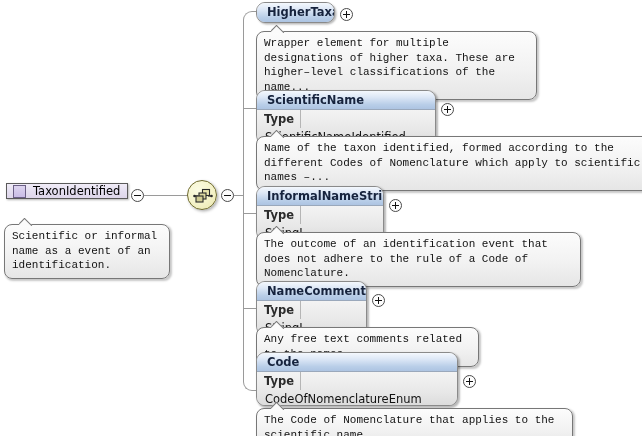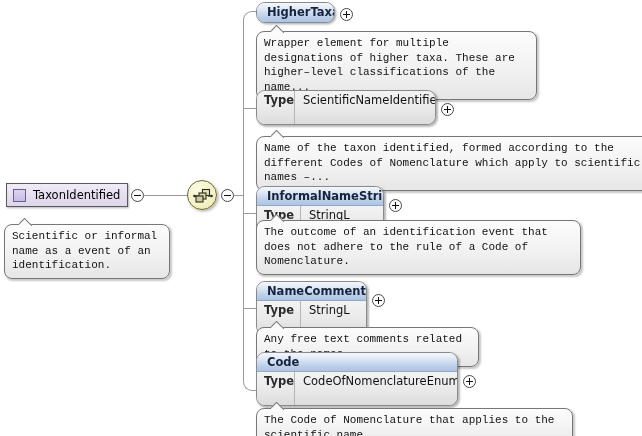--- a/index.html
+++ b/index.html
@@ -21,21 +21,21 @@
   
   .root-box {
     position: absolute;
     box-sizing: border-box;
     display: flex;
     align-items: center;
     border: 1px solid #5a5a5a;
     background: linear-gradient(to bottom, #f0ecf7 0%, #e4def0 55%, #ded6ea 100%);
     box-shadow: 1px 1px 2px rgba(0,0,0,0.30);
     padding: 0 8px 0 6px;
-    height: 24px;
+    height: 16px;
   }
   .root-box .sq-icon {
     width: 13px;
     height: 13px;
     box-sizing: border-box;
     border: 1px solid #6b5f86;
     background: linear-gradient(to bottom, #ddd4ef, #c9bce6);
     margin-right: 7px;
     flex: 0 0 auto;
   }
@@ -67,20 +67,21 @@
     border-bottom: 1px solid #9aa8bb;
     white-space: nowrap;
     overflow: hidden;
   }
   .node.noborder-head .node-head { border-bottom: none; }
   .node-row {
     display: flex;
     height: 33px;
     align-items: stretch;
     background: linear-gradient(to bottom, #f3f3f3 0%, #e8e8e8 60%, #dcdcdc 100%);
+    flex-direction: column;
   }
   .node-row .cell-key {
     box-sizing: border-box;
     width: 44px;
     line-height: 18px;
     padding-left: 7px;
     font-size: 11.5px;
     font-weight: bold;
     color: #2b2b2b;
     border-right: 1px solid #b5b5b5;
@@ -241,40 +242,41 @@
   <div class="node noborder-head" style="left:256px; top:2px; width:79px;">
     <div class="node-head">HigherTaxa</div>
   </div>
   <div class="toggle plus" style="left:340px; top:8px;"></div>
   <div class="bubble" style="left:256px; top:31px; width:281px;">
     <span class="tail"></span>
     <span>Wrapper element for multiple designations of higher taxa. These are higher–level classifications of the name...</span>
   </div>
 
   <div class="node" style="left:256px; top:90px; width:180px;">
+    <div class="node-head">ScientificName</div>
     <div class="node-row">
       <div class="cell-key">Type</div>
       <div class="cell-val">ScientificNameIdentified</div>
     </div>
   </div>
   <div class="toggle plus" style="left:441px; top:103px;"></div>
   <div class="bubble" style="left:256px; top:136px; width:416px;">
     <span class="tail"></span>
     <span>Name of the taxon identified, formed according to the different Codes of Nomenclature which apply to scientific names –...</span>
   </div>
 
   <div class="node" style="left:256px; top:186px; width:128px;">
     <div class="node-head">InformalNameString</div>
     <div class="node-row">
       <div class="cell-key">Type</div>
       <div class="cell-val">StringL</div>
     </div>
   </div>
   <div class="toggle plus" style="left:389px; top:199px;"></div>
-  <div class="bubble" style="left:256px; top:220px; width:325px;">
+  <div class="bubble" style="left:256px; top:232px; width:325px;">
     <span class="tail"></span>
     <span>The outcome of an identification event that does not adhere to the rule of a Code of Nomenclature.</span>
   </div>
 
   <div class="node" style="left:256px; top:281px; width:111px;">
     <div class="node-head">NameComments</div>
     <div class="node-row">
       <div class="cell-key">Type</div>
       <div class="cell-val">StringL</div>
     </div>

